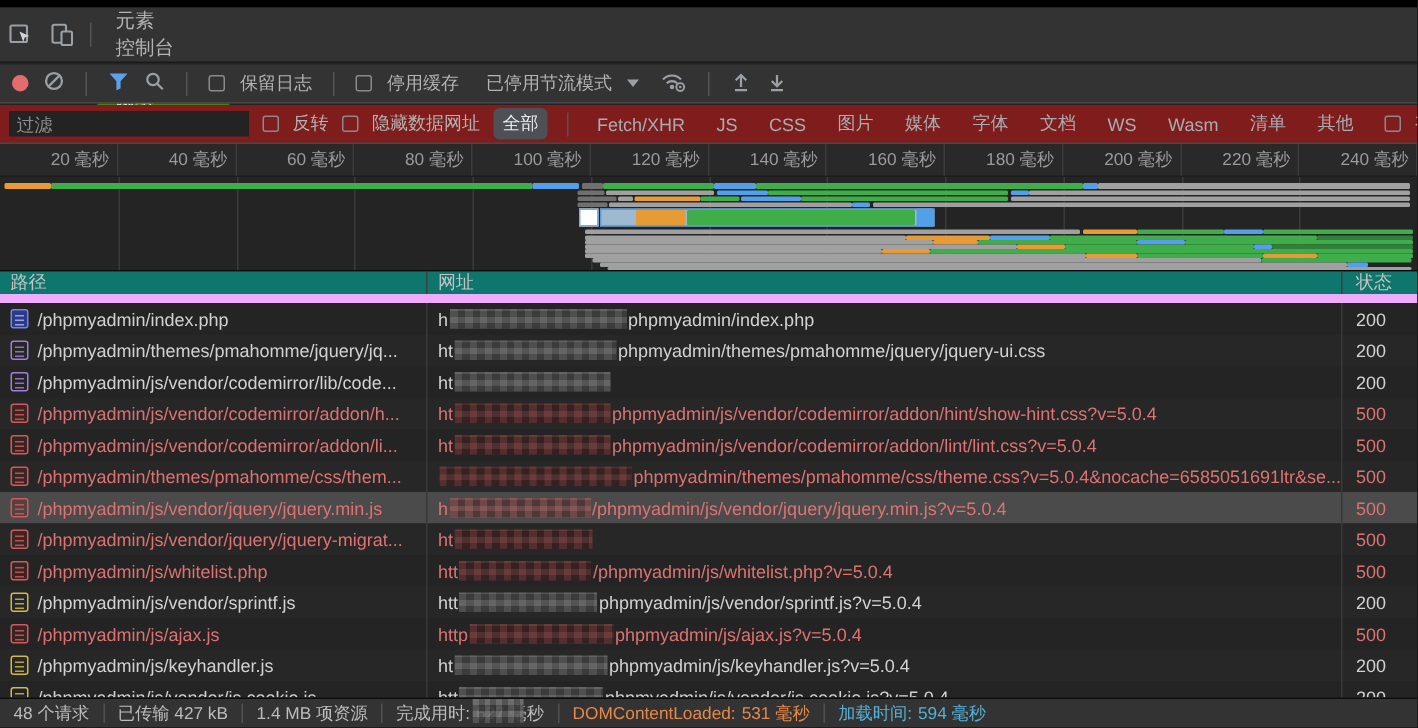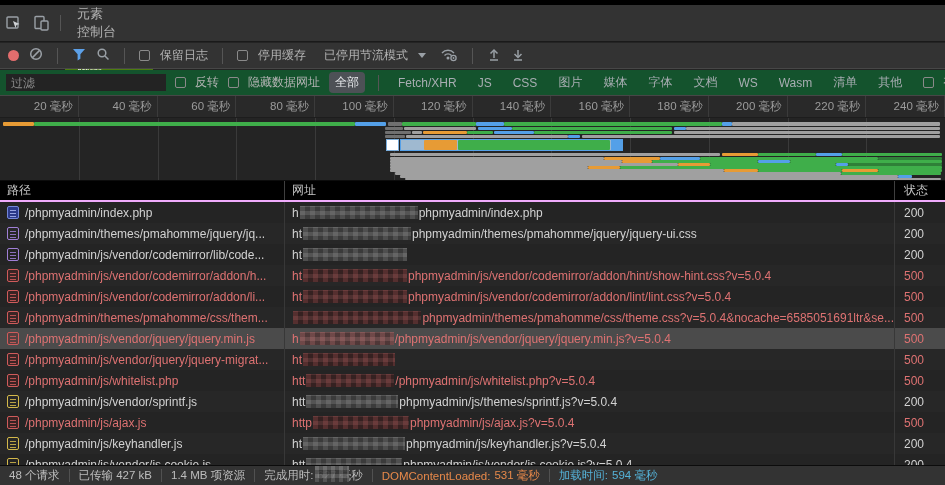--- a/index.html
+++ b/index.html
@@ -18,21 +18,21 @@
   .ptab{display:flex;align-items:center;padding:0 12px;color:#b3b3b3;font-size:13px;cursor:default;white-space:nowrap;}
   .ptab.active{background:#4d7c0f;color:#f1f1f1;}
   
   .toolbar2{position:absolute;left:0;top:43px;width:945px;height:26px;background:#333;
             display:flex;align-items:center;gap:10px;padding:0 8px;border-bottom:1px solid #474747;}
   .rec-dot{width:11px;height:11px;border-radius:50%;background:#e36d6d;}
   .t2-lbl{color:#b3b3b3;white-space:nowrap;}
   .cbox{width:11px;height:11px;border:1px solid #8a8a8a;border-radius:2px;background:transparent;flex:none;}
   .caret{width:0;height:0;border-left:4px solid transparent;border-right:4px solid transparent;border-top:5px solid #9aa0a6;}
   
-  .filterbar{position:absolute;left:0;top:70px;width:945px;height:26px;background:#14532d;
+  .filterbar{position:absolute;left:0;top:70px;width:945px;height:26px;background:#7f1d1d;
              display:flex;align-items:center;gap:9px;padding:0 6px;border-bottom:1px solid #474747;
              overflow:hidden;white-space:nowrap;}
   .flt-input{width:160px;height:17px;background:#232323;border:none;color:#d0d0d0;
              font-family:inherit;font-size:12px;padding:0 5px;outline:none;}
   .flt-input::placeholder{color:#8d8d8d;}
   .pill{color:#a8adb2;padding:2px 6px;border-radius:4px;}
   .pill.active{background:#4d5156;color:#e8eaed;}
   .flt-lbl{color:#b3b3b3;}
   
   .ruler{position:absolute;left:0;top:96px;width:945px;height:22px;background:#292929;
@@ -40,22 +40,22 @@
   .tick{flex:1;border-right:1px solid #3b3b3b;display:flex;align-items:center;justify-content:flex-end;
         padding-right:5px;color:#9b9b9b;font-size:11.5px;white-space:nowrap;overflow:hidden;text-align:center;}
   
   .overview{position:absolute;left:0;top:118px;width:945px;height:63px;background:#242424;
             border-bottom:1px solid #0c0c0c;overflow:hidden;}
   .gridline{position:absolute;top:0;bottom:0;width:1px;background:#3a3a3a;}
   .wseg{position:absolute;border-radius:1px;}
   .sel-box{position:absolute;background:#fff;border:1px solid #7aaede;}
   .sel-bar{position:absolute;background:#9fb9d0;border:1px solid #54a0e8;}
   
-  .thead{position:absolute;left:0;top:181px;width:945px;height:21px;background:#000000;
-         display:flex;align-items:center;border-bottom:2px solid #f0abfc;color:#c4c4c4;}
+  .thead{position:absolute;left:0;top:181px;width:945px;height:21px;background:#0f766e;
+         display:flex;align-items:center;border-bottom:6px solid #f0abfc;color:#c4c4c4;}
   .rows{position:absolute;left:0;top:202px;width:945px;height:263px;overflow:hidden;}
   .nrow{display:flex;height:21px;align-items:center;background:#242424;}
   .nrow:nth-child(even){background:#272727;}
   .nrow.sel{background:#4b4b4b;}
   .c-path{width:285px;flex:none;display:flex;align-items:center;gap:6px;padding-left:7px;
           border-right:1px solid #383838;overflow:hidden;white-space:nowrap;height:100%;}
   .c-url{width:610px;flex:none;display:flex;align-items:center;padding-left:7px;
          border-right:1px solid #383838;overflow:hidden;white-space:nowrap;height:100%;}
   .c-status{width:50px;flex:none;padding-left:9px;overflow:hidden;height:100%;display:flex;align-items:center;}
   .thead .c-path,.thead .c-url,.thead .c-status{border-right-color:#3f3f3f;}
@@ -463,21 +463,21 @@
       <div class="nrow">
         <div class="c-path">
           <span class="ficon js">
             <i></i>
           </span>
           <span class="txt">/phpmyadmin/js/vendor/sprintf.js</span>
         </div>
         <div class="c-url">
           <span class="txt">htt</span>
           <span class="censor" style="width: 92px;"></span>
-          <span class="txt">phpmyadmin/js/themes/sprintf.js?v=5.0.4</span>
+          <span class="txt">phpmyadmin/js/vendor/sprintf.js?v=5.0.4</span>
         </div>
         <div class="c-status">
           <span>200</span>
         </div>
       </div>
       <div class="nrow err">
         <div class="c-path">
           <span class="ficon js red">
             <i></i>
           </span>

